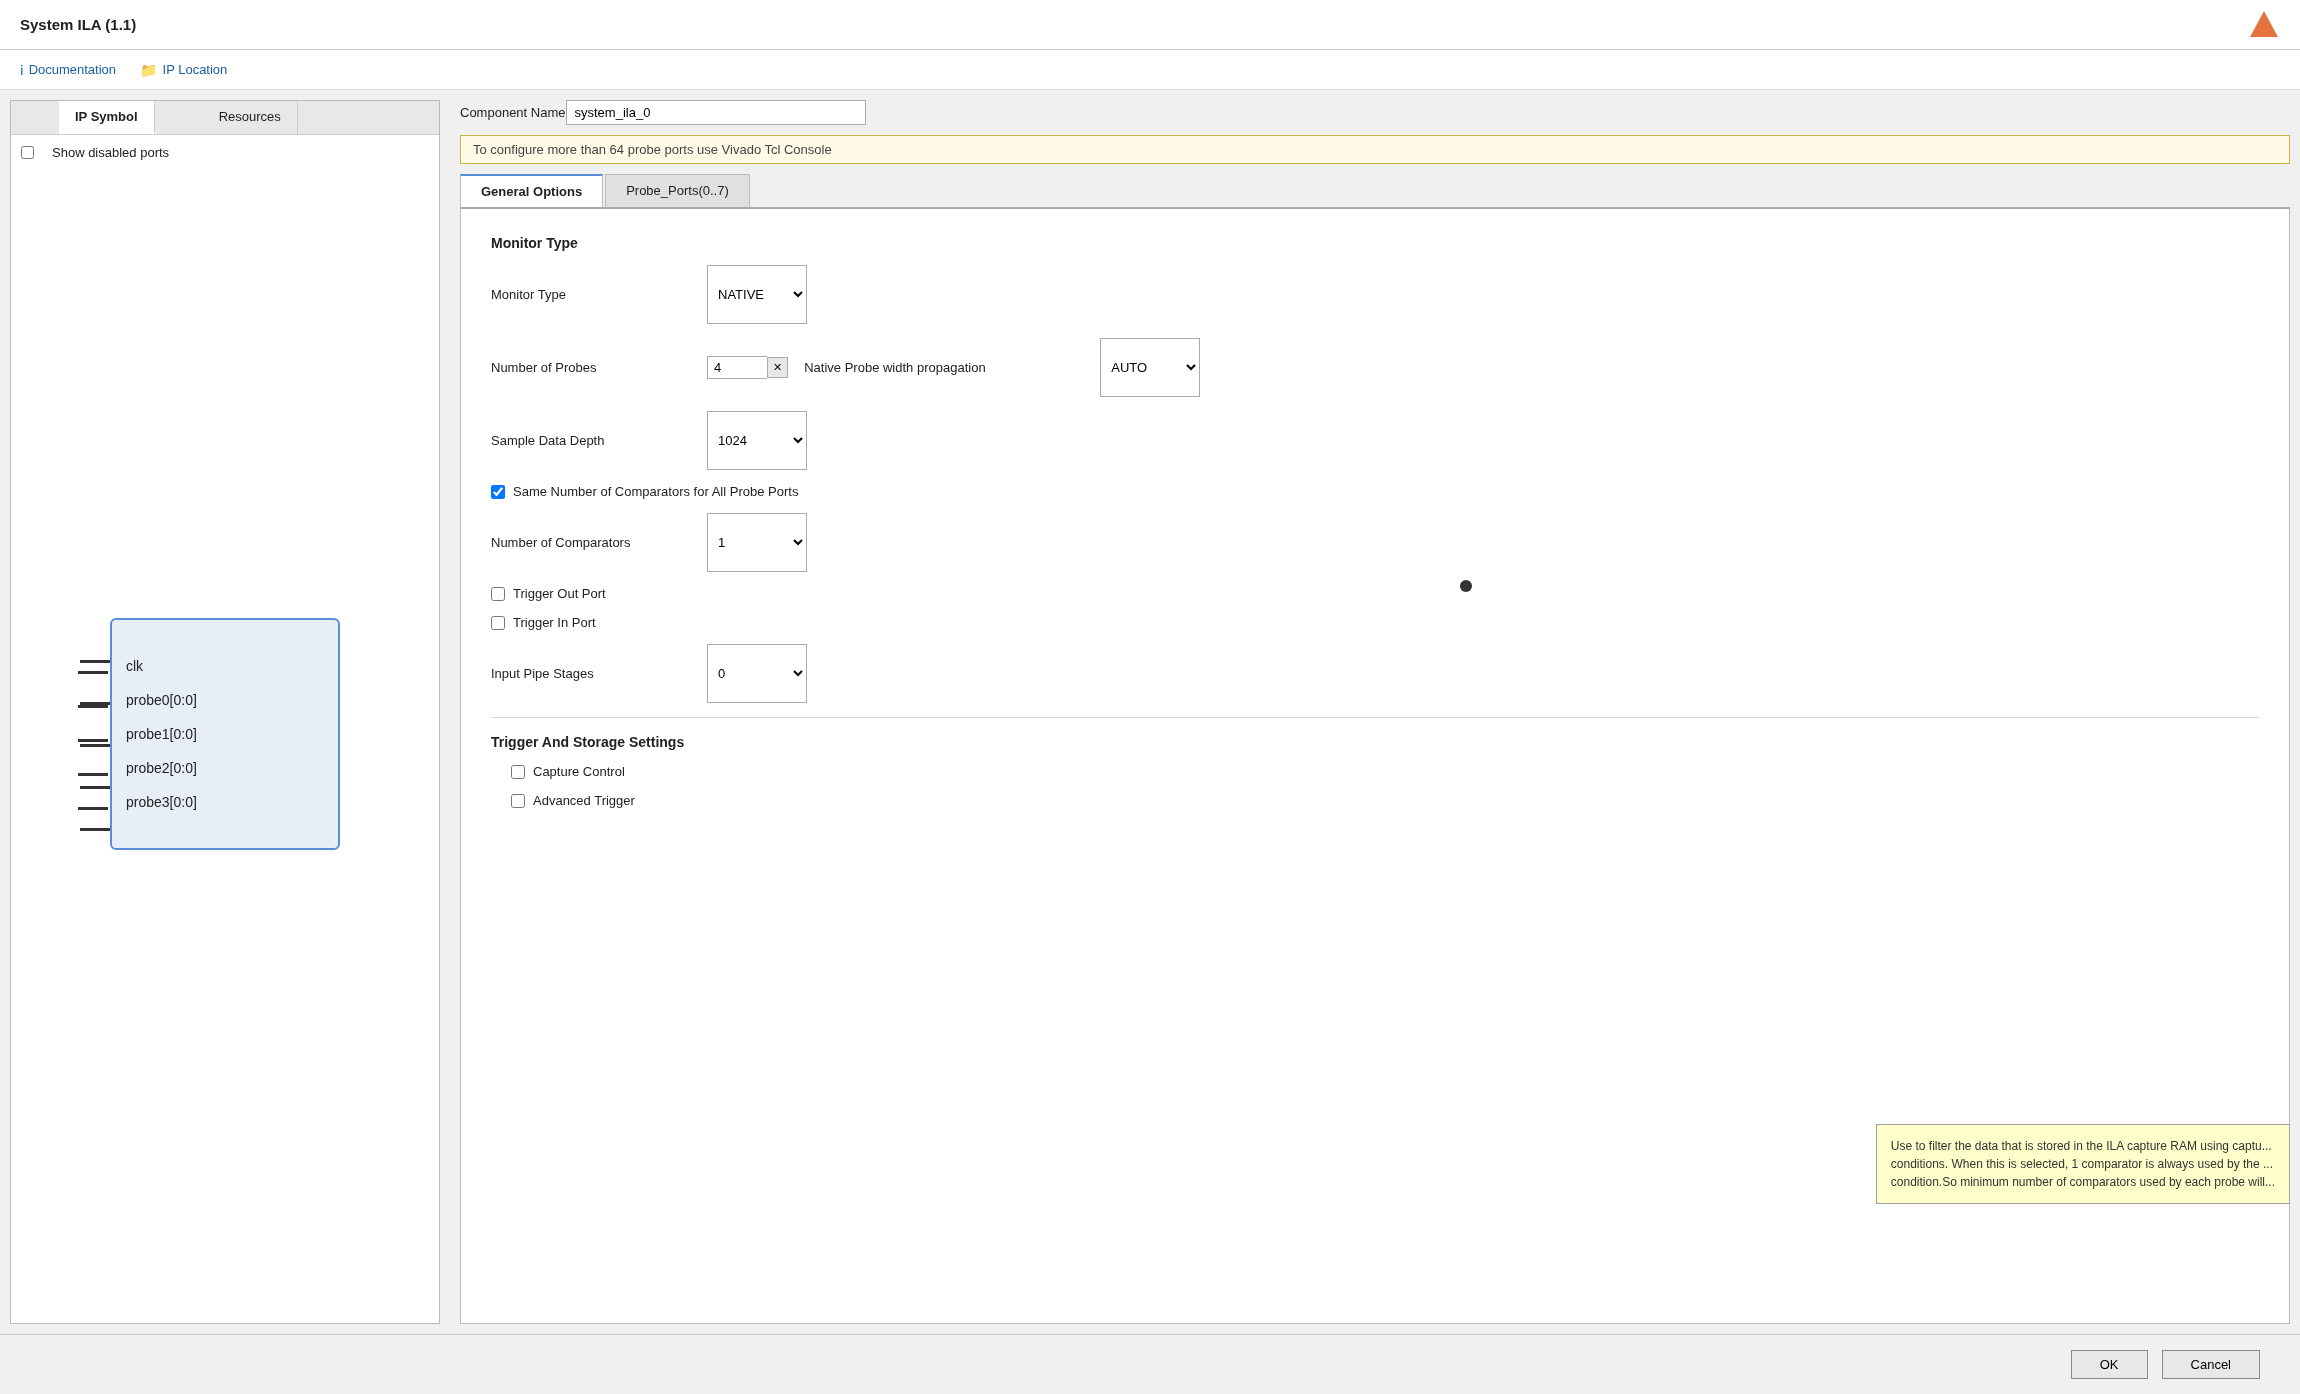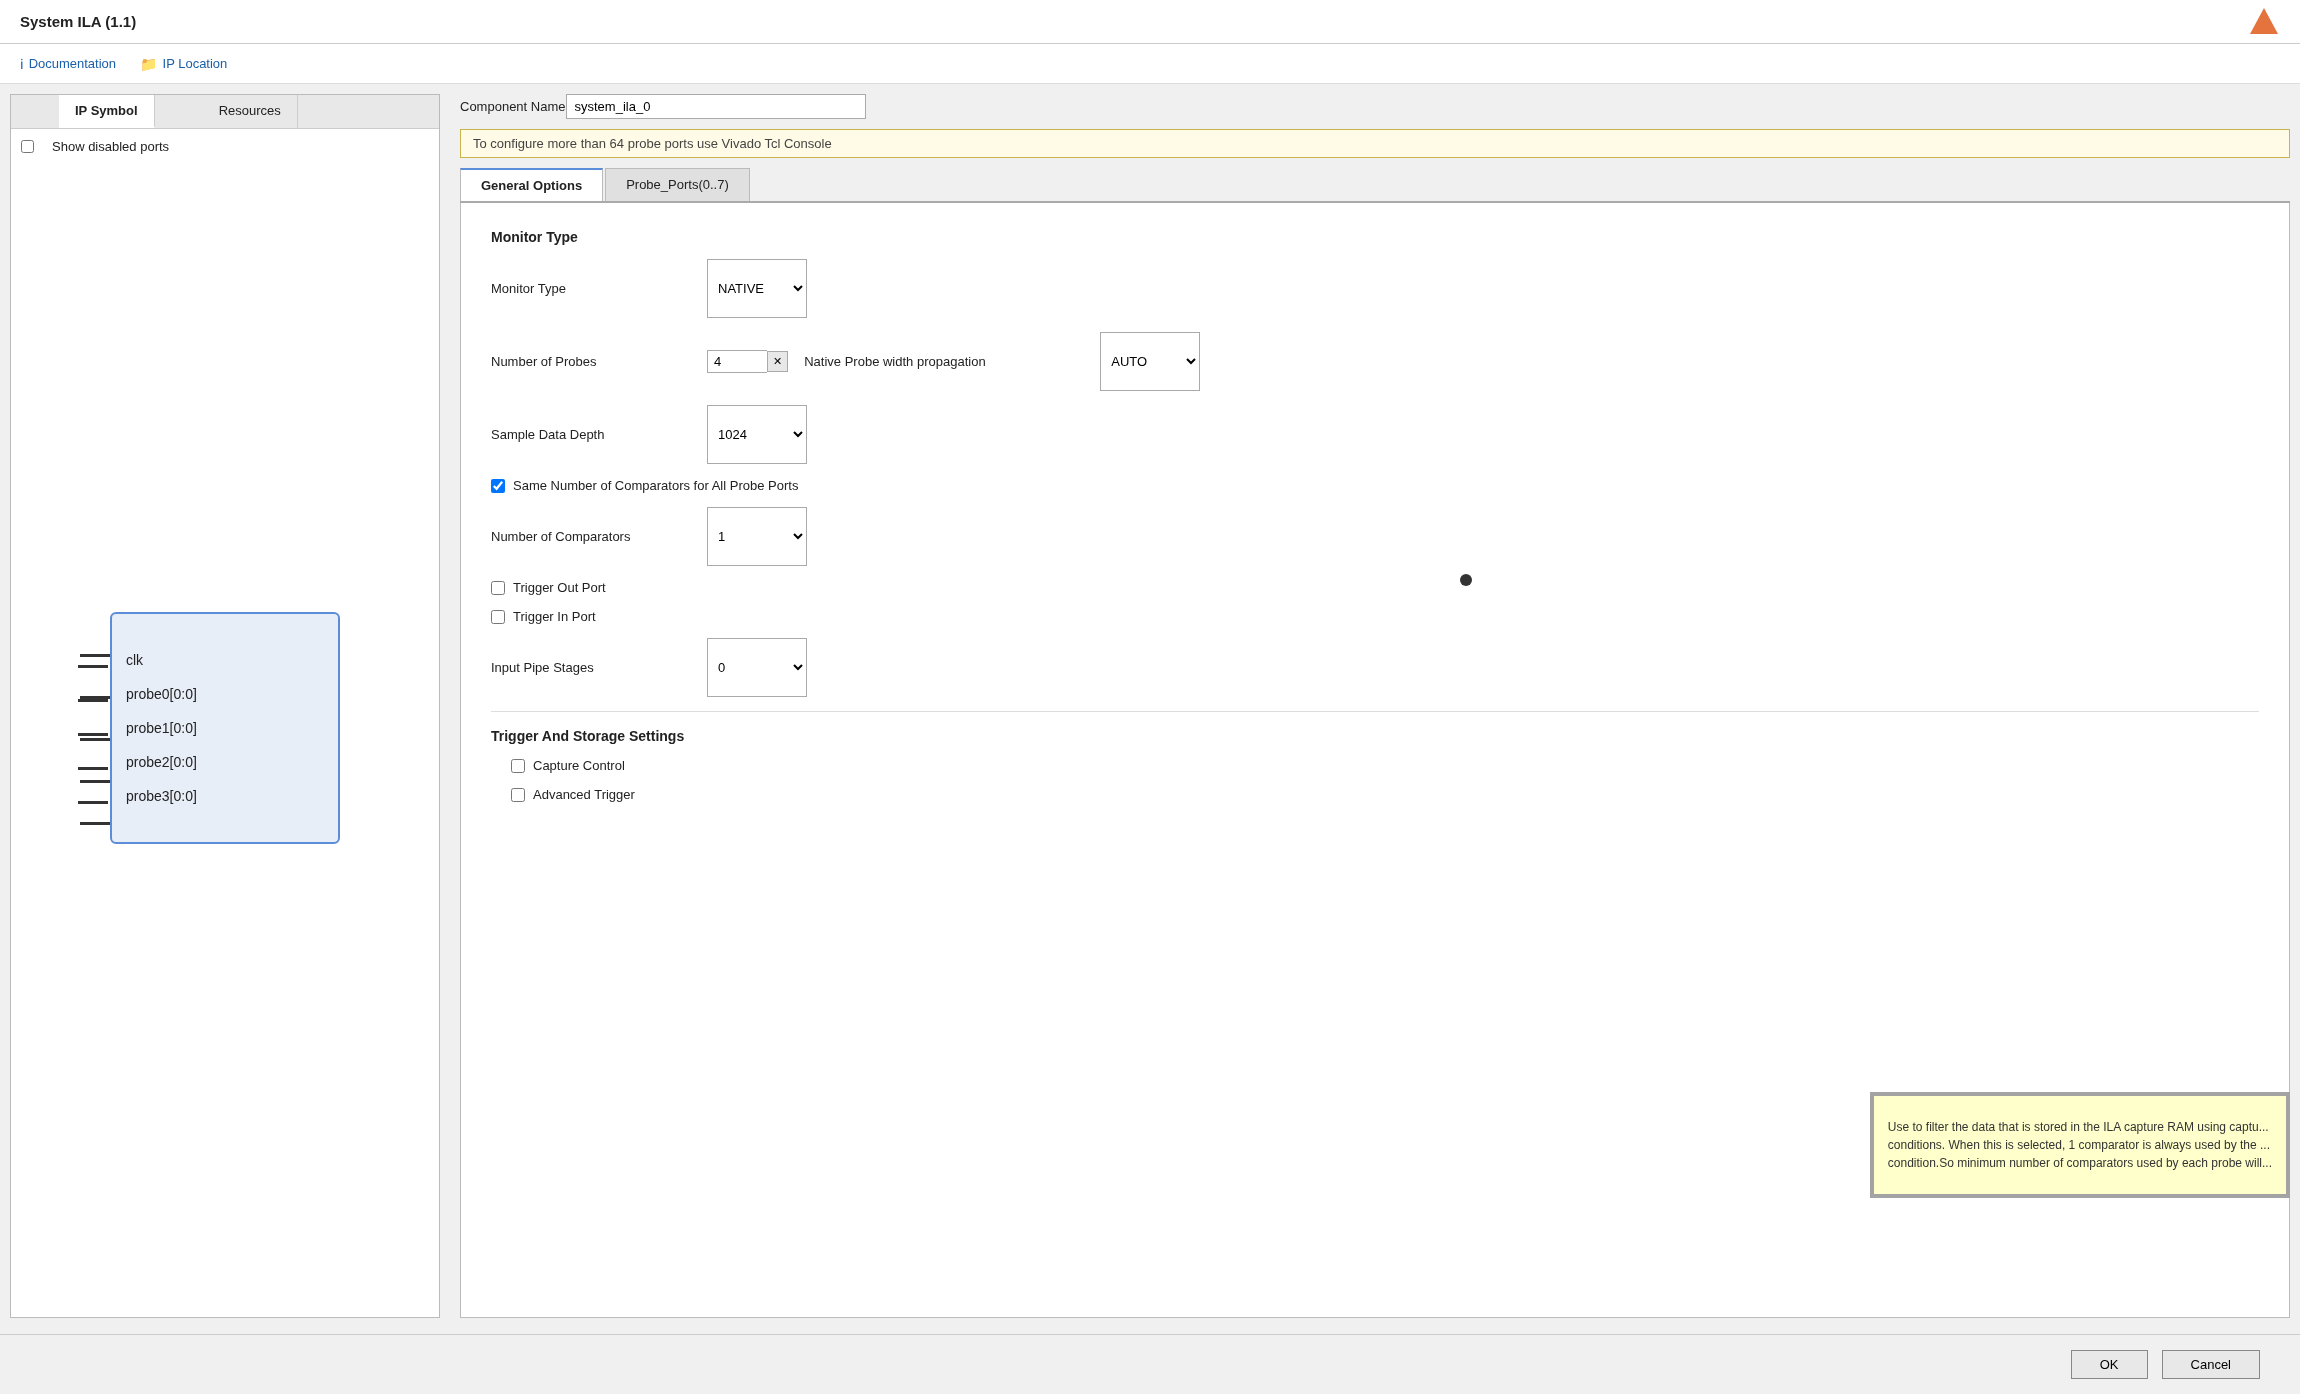--- a/index.html
+++ b/index.html
@@ -15,21 +15,21 @@
     }
 
     
     .title-bar {
       background: #fff;
       border-bottom: 1px solid #ccc;
       padding: 10px 20px;
       display: flex;
       align-items: center;
       justify-content: space-between;
-      height: 44px;
+      height: 50px;
     }
     .title-bar-title {
       font-size: 15px;
       font-weight: bold;
       color: #222;
     }
     .vivado-logo {
       width: 32px;
       height: 32px;
     }
@@ -274,22 +274,22 @@
       border-top: 1px solid #ddd;
       margin: 10px 0 16px 0;
     }
 
     
     .tooltip-box {
       position: absolute;
       right: 10px;
       bottom: 130px;
       background: #ffffcc;
-      border: 4px solid #a3a3a3;
-      padding: 22px 14px;
+      border: 1px solid #a3a3a3;
+      padding: 12px 14px;
       font-size: 12px;
       max-width: 500px;
       color: #333;
       line-height: 1.5;
       z-index: 100;
     }
 
     
     .bottom-bar {
       position: absolute;

